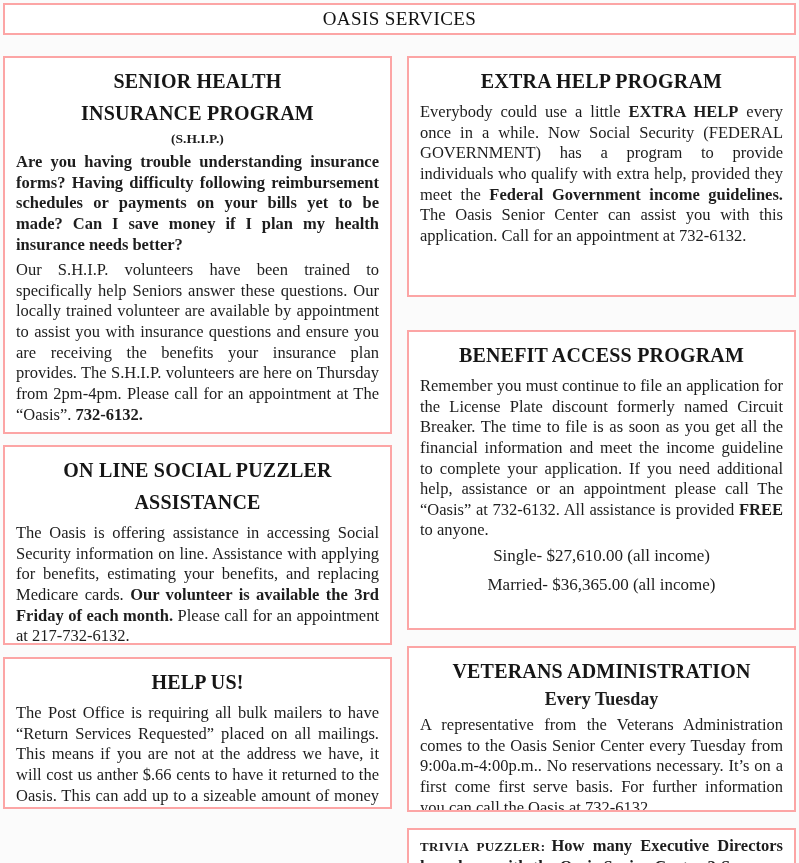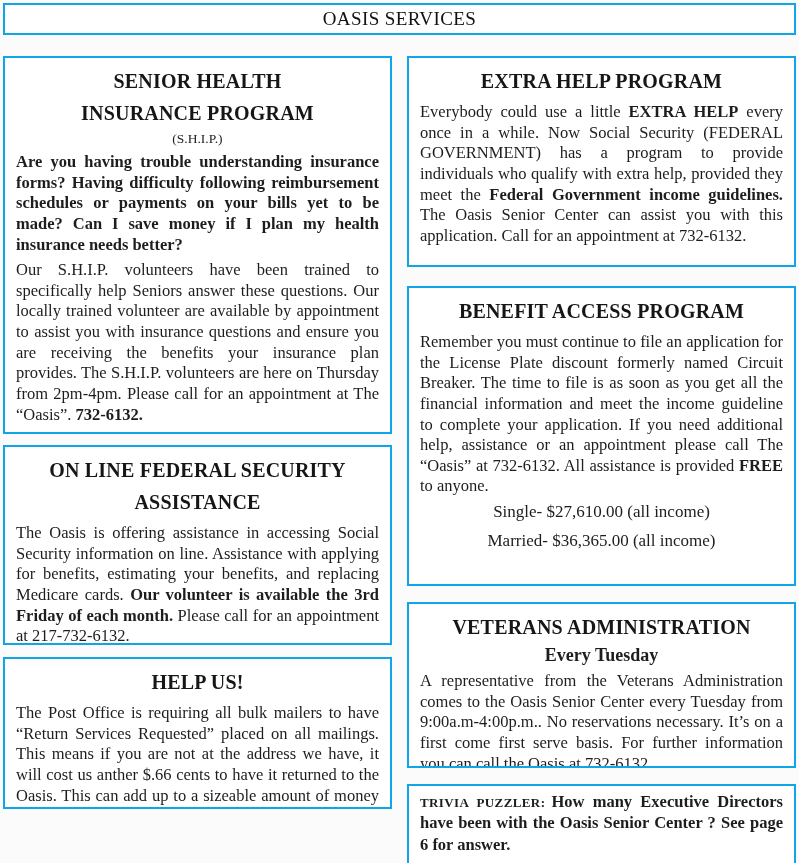--- a/index.html
+++ b/index.html
@@ -6,21 +6,21 @@
   body {
     width:799px; height:863px;
     background:#fbfbfb;
     color:#1d1d1d;
     font-family:"Liberation Serif", serif;
     overflow:hidden;
   }
   .page { width:799px; height:863px; position:relative; }
 
   .box {
-    border:2px solid #0ea5e9;
+    border:2px solid #fca5a5;
     background:#ffffff;
     box-sizing:border-box;
     overflow:hidden;
   }
 
   .banner {
     margin:3px 3px 0 3px;
     height:32px;
     display:flex; align-items:center; justify-content:center;
   }
@@ -48,21 +48,21 @@
     font-weight:bold;
     text-align:center;
     line-height:1.6;
     color:#161616;
     letter-spacing:0.2px;
   }
   h2 .tline { display:block; }
 
   .subhead {
     text-align:center;
-    font-weight:normal;
+    font-weight:bold;
     font-size:13.5px;
     margin:0 0 3px 0;
   }
   .subhead-lg {
     text-align:center;
     font-weight:bold;
     font-size:18px;
     margin:2px 0 3px 0;
   }
 
@@ -73,21 +73,21 @@
     margin:5px 0;
   }
   p.body b { font-weight:bold; }
   .allbold { font-weight:bold; }
 
   
   .box-ship    { height:378px; margin-bottom:11px; }
   .box-social  { height:200px; margin-bottom:12px; }
   .box-helpus  { height:152px; }
 
-  .box-extra   { height:211px; margin-bottom:19px; }
+  .box-extra   { height:241px; margin-bottom:33px; }
   .box-benefit { height:300px; margin-bottom:16px; }
   .box-vets    { height:166px; margin-bottom:16px; }
   .box-trivia  { height:90px;  padding-top:8px; }
 
   .income { text-align:center; font-size:17px; }
   .income-heading { font-weight:bold; margin:7px 0 3px 0; }
   .income-line { margin:0 0 9px 0; }
 
   .trivia-p {
     font-size:16.5px;
@@ -120,21 +120,21 @@
           <span class="tline">SENIOR HEALTH</span>
           <span class="tline">INSURANCE PROGRAM</span>
         </h2>
         <div class="subhead">(S.H.I.P.)</div>
         <p class="body allbold">Are you having trouble understanding insurance forms?  Having difficulty following reimbursement schedules or payments on your bills yet to be made?  Can I save money if I plan my health insurance needs better?</p>
         <p class="body"><span>Our S.H.I.P. volunteers have been trained to specifically help Seniors answer these questions. Our locally trained volunteer are available by appointment to assist you with insurance questions and ensure you are receiving the benefits your insurance plan provides.  The S.H.I.P.  volunteers are here on Thursday from 2pm-4pm.  Please call for an appointment at The “Oasis”.  </span><b>732-6132.</b></p>
       </article>
 
       <article class="box box-social">
         <h2>
-          <span class="tline">ON LINE FEDERAL SECURITY</span>
+          <span class="tline">ON LINE SOCIAL PUZZLER</span>
           <span class="tline">ASSISTANCE</span>
         </h2>
         <p class="body"><span>The Oasis is offering assistance in accessing Social Security information on line. Assistance with applying for benefits, estimating your benefits, and replacing Medicare cards.  </span><b>Our volunteer is available the 3rd Friday of each month.</b><span>  Please call for an appointment at 217-732-6132.</span></p>
       </article>
 
       <article class="box box-helpus">
         <h2>HELP US!</h2>
         <p class="body"><span>The Post Office is requiring all bulk mailers to have “Return Services Requested” placed on all mailings.  This means if you are not at the address we have, it will cost us anther $.66 cents to have it returned to the Oasis.  This can add up to a sizeable amount of money we do not have.  </span><b>Please help us by keeping your mailing address current.  Thank you!</b></p>
       </article>
 

